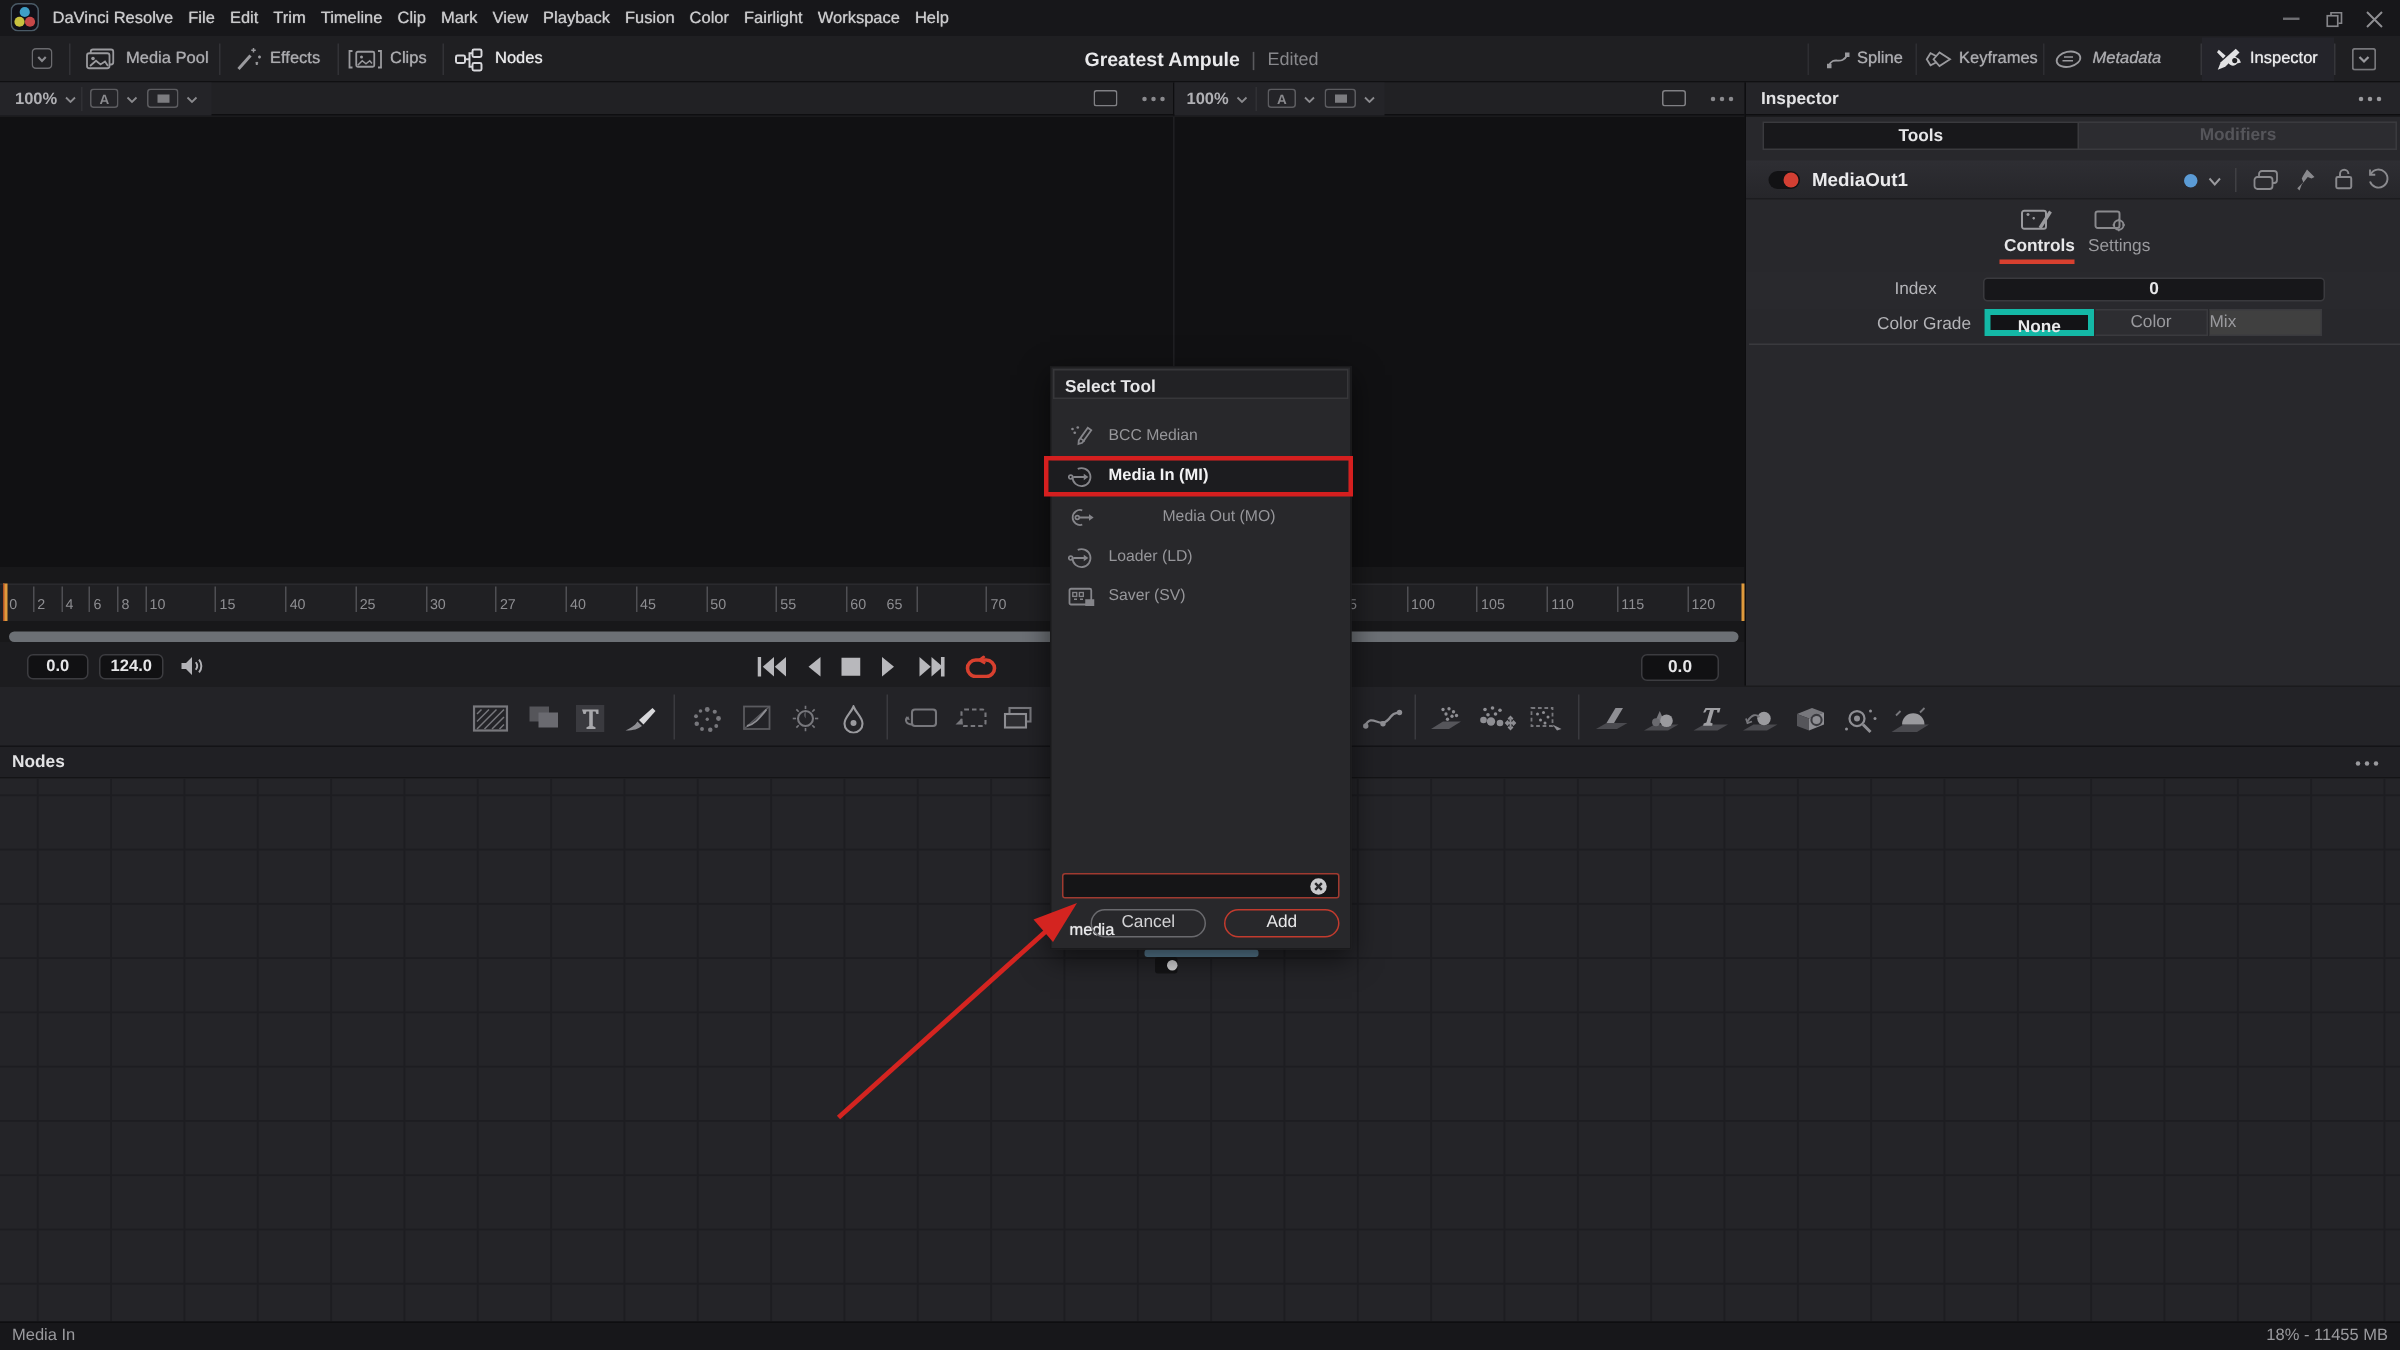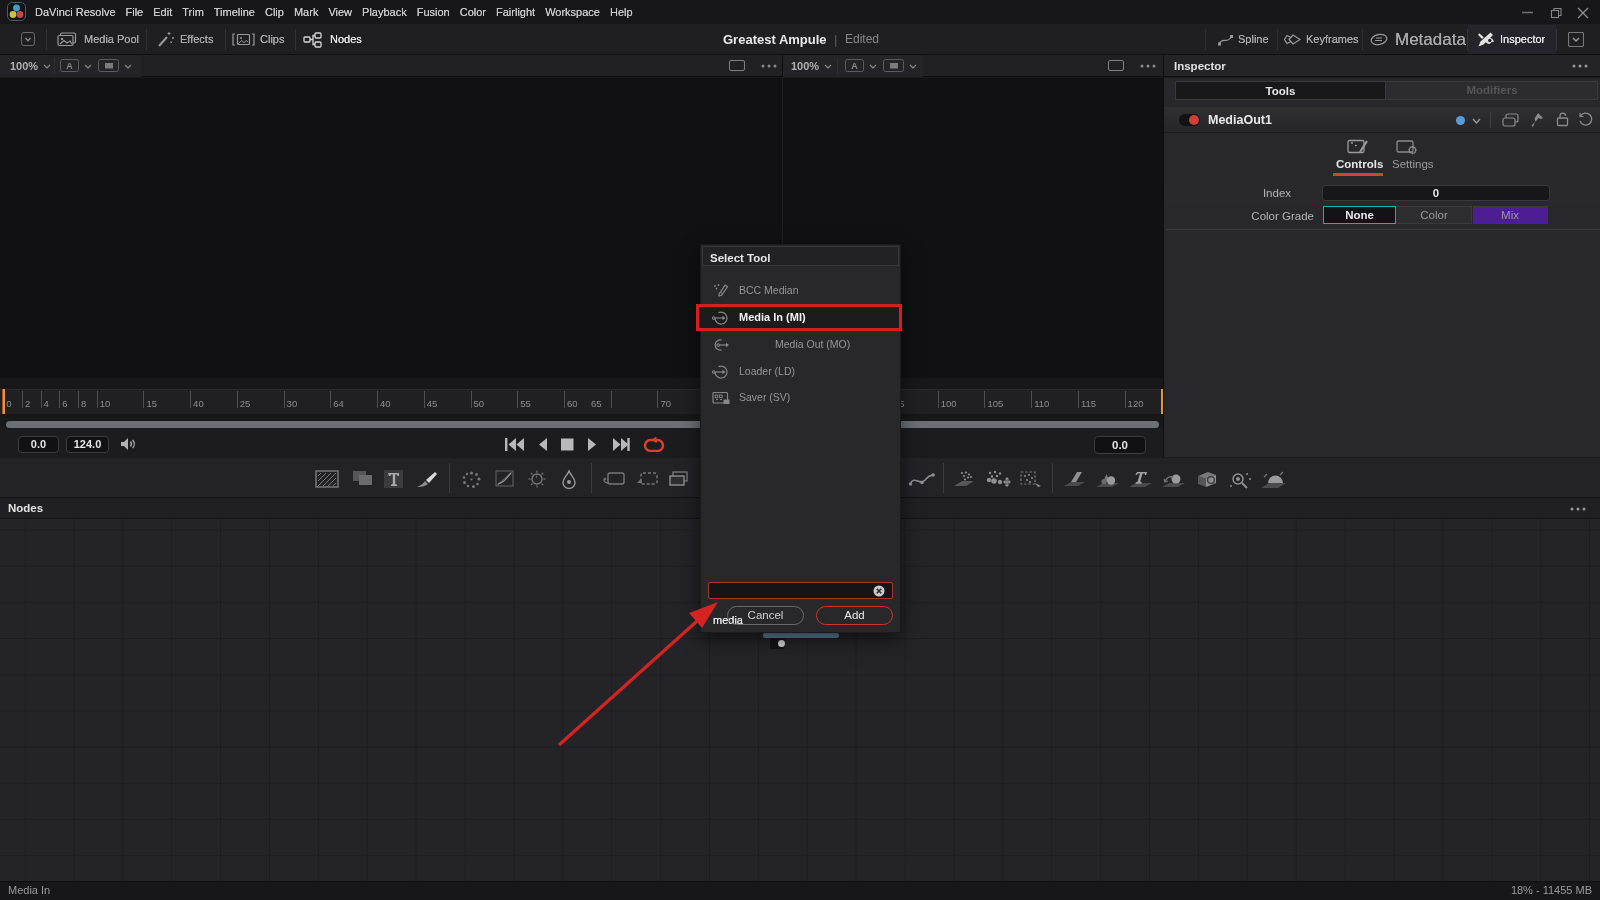--- a/index.html
+++ b/index.html
@@ -111,21 +111,21 @@
     <path d="M8 4.5 L4 2.5 L1.5 6.5 L4 10.5 L8 8.5"></path>
   </svg>
 </div>
 <div class="abs" style="left:1306px;top:24px;height:31px;line-height:31px;font-size:11px;color:#aaaaae;text-shadow:0 0 0.6px #aaaaae;">Keyframes</div>
 <div class="abs" style="left:1370px;top:33px;">
   <svg width="19" height="13" viewBox="0 0 19 13" fill="none" stroke="#9a9a9e" stroke-width="1.2">
     <ellipse cx="9" cy="6.5" rx="8" ry="5" transform="rotate(-12 9 6.5)"></ellipse>
     <path d="M5 7.5 h7 M6 5 h6" stroke-width="1"></path>
   </svg>
 </div>
-<div class="abs" style="left:1395px;top:24px;height:31px;line-height:31px;font-size:17px;color:#aaaaae;text-shadow:0 0 0.6px #aaaaae;">Metadata</div>
+<div class="abs" style="left:1395px;top:24px;height:31px;line-height:31px;font-size:11px;color:#aaaaae;text-shadow:0 0 0.6px #aaaaae;font-style:italic;">Metadata</div>
 <div class="abs" style="left:1477px;top:32px;">
   <svg width="18" height="16" viewBox="0 0 18 16" fill="#e2e2e4">
     <path d="M13.5 0.5 L3.5 9.5 L1.5 14.5 L6.5 12.5 L16 3 Z"></path>
     <path d="M13.2 5.8 a3.2 3.2 0 1 0 1.2 4.5 l2.6 -0.6 -1.2 -2.4 z"></path>
     <path d="M2.2 1.2 L6.8 5.2 L5 7 L1 2.8 Z"></path>
     <circle cx="12.8" cy="8.4" r="1.7" fill="#1f1f22"></circle>
   </svg>
 </div>
 <div class="abs" style="left:1500px;top:24px;height:31px;line-height:31px;font-size:11px;color:#e8e8ea;text-shadow:0 0 0.6px #e8e8ea;">Inspector</div>
 <div class="abs" style="left:1568px;top:32px;width:16px;height:15px;">
@@ -260,21 +260,21 @@
     <div class="abs" style="left:6.2px;top:8px;font-size:9.5px;color:#8e8e92;">0</div>
     <div class="abs" style="left:24.9px;top:8px;font-size:9.5px;color:#8e8e92;">2</div>
     <div class="abs" style="left:43.6px;top:8px;font-size:9.5px;color:#8e8e92;">4</div>
     <div class="abs" style="left:62.3px;top:8px;font-size:9.5px;color:#8e8e92;">6</div>
     <div class="abs" style="left:81.0px;top:8px;font-size:9.5px;color:#8e8e92;">8</div>
     <div class="abs" style="left:99.7px;top:8px;font-size:9.5px;color:#8e8e92;">10</div>
     <div class="abs" style="left:146.4px;top:8px;font-size:9.5px;color:#8e8e92;">15</div>
     <div class="abs" style="left:193.1px;top:8px;font-size:9.5px;color:#8e8e92;">40</div>
     <div class="abs" style="left:239.8px;top:8px;font-size:9.5px;color:#8e8e92;">25</div>
     <div class="abs" style="left:286.6px;top:8px;font-size:9.5px;color:#8e8e92;">30</div>
-    <div class="abs" style="left:333.3px;top:8px;font-size:9.5px;color:#8e8e92;">64</div>
+    <div class="abs" style="left:333.3px;top:8px;font-size:9.5px;color:#8e8e92;">27</div>
     <div class="abs" style="left:380.0px;top:8px;font-size:9.5px;color:#8e8e92;">40</div>
     <div class="abs" style="left:426.7px;top:8px;font-size:9.5px;color:#8e8e92;">45</div>
     <div class="abs" style="left:473.5px;top:8px;font-size:9.5px;color:#8e8e92;">50</div>
     <div class="abs" style="left:520.2px;top:8px;font-size:9.5px;color:#8e8e92;">55</div>
     <div class="abs" style="left:566.9px;top:8px;font-size:9.5px;color:#8e8e92;">60</div>
     <div class="abs" style="left:591px;top:8px;font-size:9.5px;color:#8e8e92;">65</div>
     <div class="abs" style="left:660.4px;top:8px;font-size:9.5px;color:#8e8e92;">70</div>
     <div class="abs" style="left:707.1px;top:8px;font-size:9.5px;color:#8e8e92;">75</div>
     <div class="abs" style="left:753.8px;top:8px;font-size:9.5px;color:#8e8e92;">80</div>
     <div class="abs" style="left:800.5px;top:8px;font-size:9.5px;color:#8e8e92;">85</div>
@@ -617,23 +617,23 @@
       <path d="M16.5 6.8 v1.6 M16.5 13.6 v1.6 M12.4 11 h1.6 M19 11 h1.6" stroke-width="1.1"></path>
     </svg>
   </div>
 <div class="abs" style="left:1392px;top:158px;font-size:11.5px;color:#9a9a9e;">Settings</div>
 
 <div class="abs" style="left:1164px;top:181px;width:436px;height:25px;background:#29292d;"></div>
 <div class="abs" style="left:1240px;top:187px;width:74px;height:14px;font-size:11.5px;color:#b4b4b8;text-align:center;">Index</div>
 <div class="abs" style="left:1322px;top:185px;width:228px;height:16px;background:#17171a;border:1px solid #3a3a3e;border-radius:3px;color:#e6e6e8;font-size:11.5px;font-weight:bold;text-align:center;line-height:14px;">0</div>
 
 <div class="abs" style="left:1212px;top:210px;width:102px;height:14px;font-size:11.5px;color:#b4b4b8;text-align:right;">Color Grade</div>
-<div class="abs" style="left:1323px;top:206px;width:73px;height:18px;background:#131316;border:1px solid #14b8a6;color:#e8e8ea;font-size:11.5px;font-weight:bold;text-align:center;line-height:17px;">None</div>
+<div class="abs" style="left:1323px;top:206px;width:73px;height:18px;background:#131316;border:4px solid #14b8a6;color:#e8e8ea;font-size:11.5px;font-weight:bold;text-align:center;line-height:17px;">None</div>
 <div class="abs" style="left:1397px;top:206px;width:75px;height:18px;background:#2d2d31;border:1px solid #3a3a3e;border-left:none;color:#9a9a9e;font-size:11.5px;text-align:center;line-height:17px;">Color</div>
-<div class="abs" style="left:1473px;top:206px;width:75px;height:18px;background:#4c1d95;border:1px solid #3a3a3e;border-left:none;color:#9a9a9e;font-size:11.5px;text-align:center;line-height:17px;">Mix</div>
+<div class="abs" style="left:1473px;top:206px;width:75px;height:18px;background:#404040;border:1px solid #3a3a3e;border-left:none;color:#9a9a9e;font-size:11.5px;line-height:17px;">Mix</div>
 <div class="abs" style="left:1166px;top:229px;width:434px;height:1px;background:#3a3a3e;"></div>
 
 <div class="abs" style="left:700px;top:244px;width:201px;height:389px;background:#28282b;box-shadow:0 6px 18px rgba(0,0,0,0.55);border:1px solid #1a1a1c;"></div>
 <div class="abs" style="left:702px;top:246px;width:197px;height:20px;background:#222225;border:1px solid #37373a;"></div>
 <div class="abs" style="left:710px;top:249px;height:18px;line-height:18px;font-size:11.5px;font-weight:bold;color:#e6e6e8;">Select Tool</div>
 <div class="abs" style="left:699px;top:307px;width:200px;height:21px;background:#1c1c1f;"></div>
 
 <div id="dlglist">
     <div class="abs" style="left:712px;top:283px;">
       <svg width="18" height="16" viewBox="0 0 18 16">

